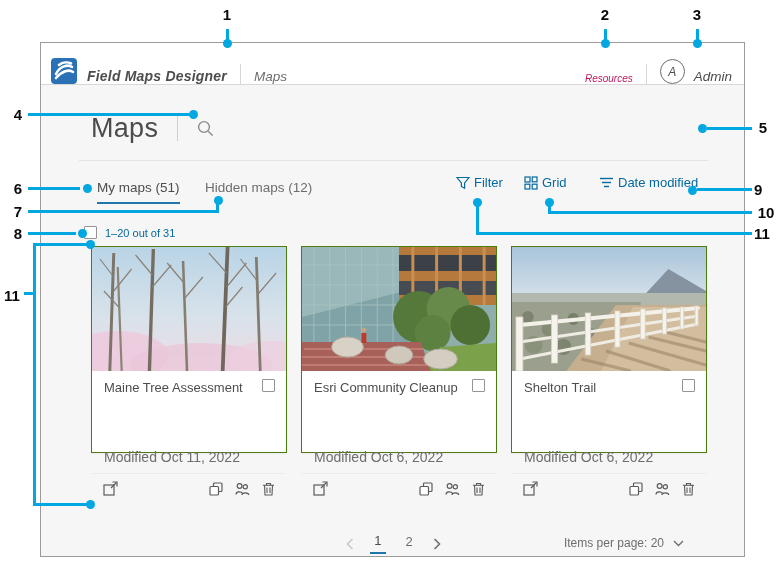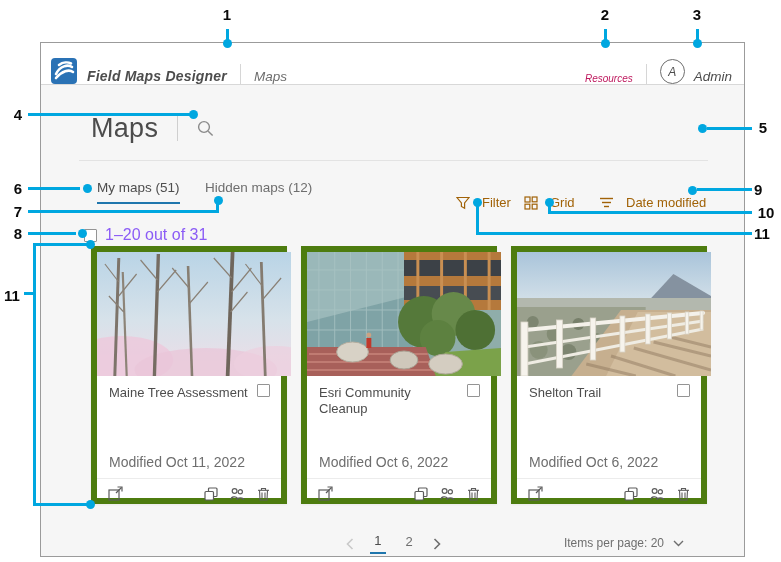--- a/index.html
+++ b/index.html
@@ -28,32 +28,32 @@
 
   .newmap{position:absolute;left:573px;top:77px;width:83px;height:25px;border:none;border-radius:2px;
           background:#1f76ad;color:#fff;font-size:12px;font-family:inherit;display:flex;align-items:center;
           justify-content:center;gap:7px;cursor:pointer;}
   .toolbar-divider{position:absolute;left:38px;top:117px;width:629px;height:1px;background:#e3e3e3;}
 
   .tab{position:absolute;top:137px;font-size:13.5px;padding-bottom:7px;cursor:pointer;}
   .tab-active{left:56px;color:#4d4d4d;border-bottom:2.5px solid #1f76ad;}
   .tab-idle{left:164px;color:#6e6e6e;}
 
-  .ctrl{position:absolute;top:152px;display:flex;align-items:center;gap:12px;font-size:13px;color:#a16207;cursor:pointer;}
+  .ctrl{position:absolute;top:132px;display:flex;align-items:center;gap:4px;font-size:13px;color:#0369a1;cursor:pointer;}
   .ctrl-filter{left:415px;}
   .ctrl-grid{left:483px;}
   .ctrl-sort{left:558px;}
 
   .selrow{position:absolute;left:43px;top:183px;display:flex;align-items:center;gap:8px;}
   .cb{width:13px;height:13px;background:#fff;border:1px solid #949494;border-radius:1px;box-sizing:border-box;display:inline-block;cursor:pointer;}
-  .sel-label{font-size:16px;color:#8b5cf6;}
+  .sel-label{font-size:11px;color:#0369a1;}
 
   
   .cards{position:absolute;left:50px;top:203px;display:flex;gap:14px;}
-  .card{width:196px;height:258px;background:#fff;border:6px solid #4d7c0f;box-sizing:border-box;
+  .card{width:196px;height:207px;background:#fff;border:1px solid #4d7c0f;box-sizing:border-box;
         box-shadow:0 1px 2px rgba(0,0,0,.05);cursor:pointer;}
   .thumb{width:194px;height:124px;overflow:hidden;display:block;}
   .thumb svg{display:block;}
   .cbody{position:relative;height:102px;}
   .ctitle{position:absolute;left:12px;top:9px;right:32px;font-size:13px;color:#4d4d4d;line-height:1.25;}
   .card-cb{position:absolute;right:11px;top:8px;}
   .cmod{position:absolute;left:12px;bottom:8px;font-size:14px;color:#6e6e6e;}
   .cfoot{height:30px;border-top:1px solid #ececec;display:flex;align-items:center;gap:12px;
          padding:0 11px;box-sizing:border-box;color:#5c5c5c;}
   .ic{display:grid;place-items:center;cursor:pointer;color:#5c5c5c;}

